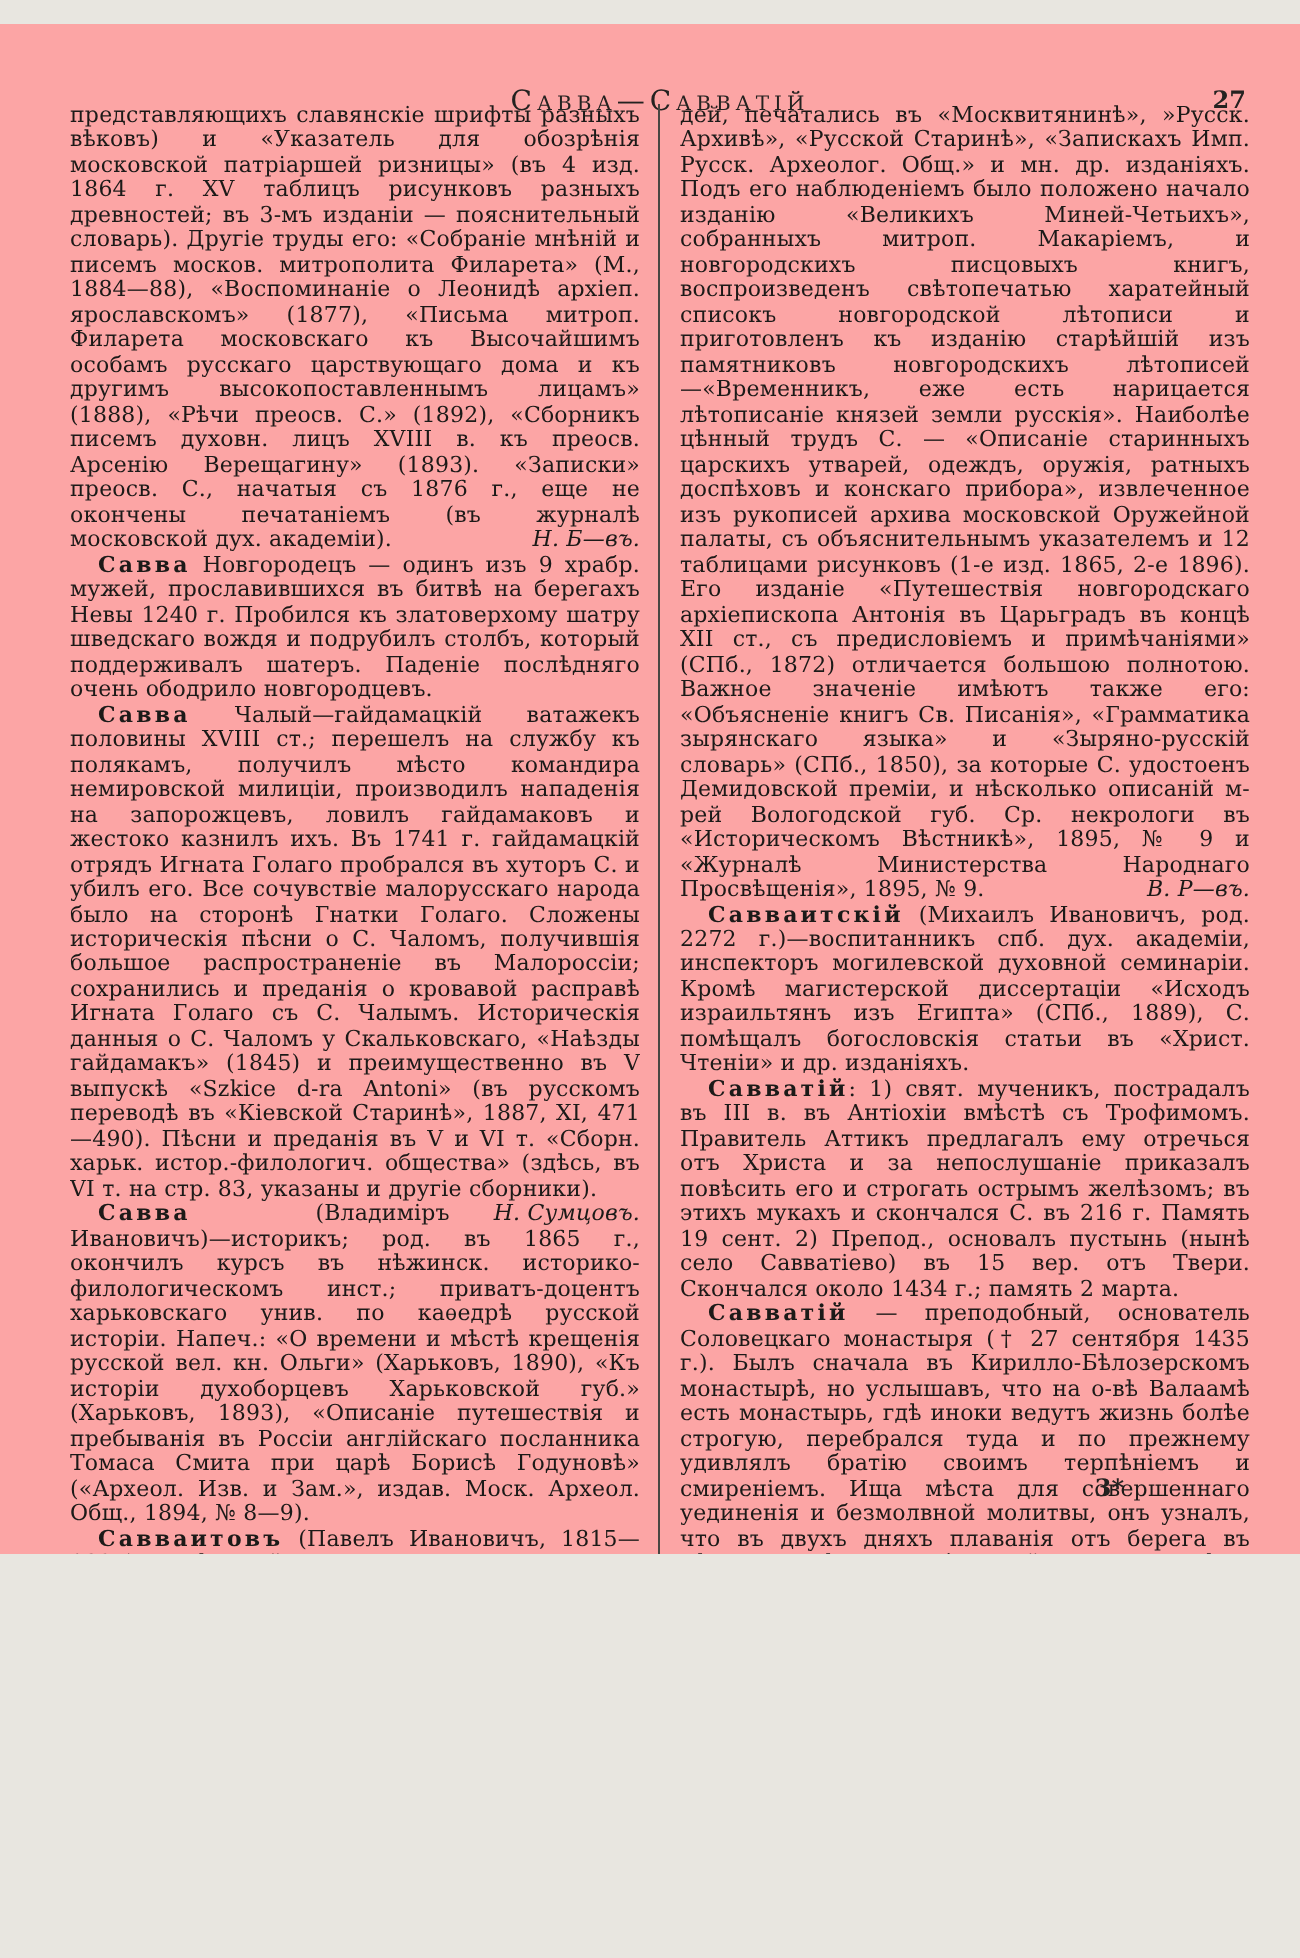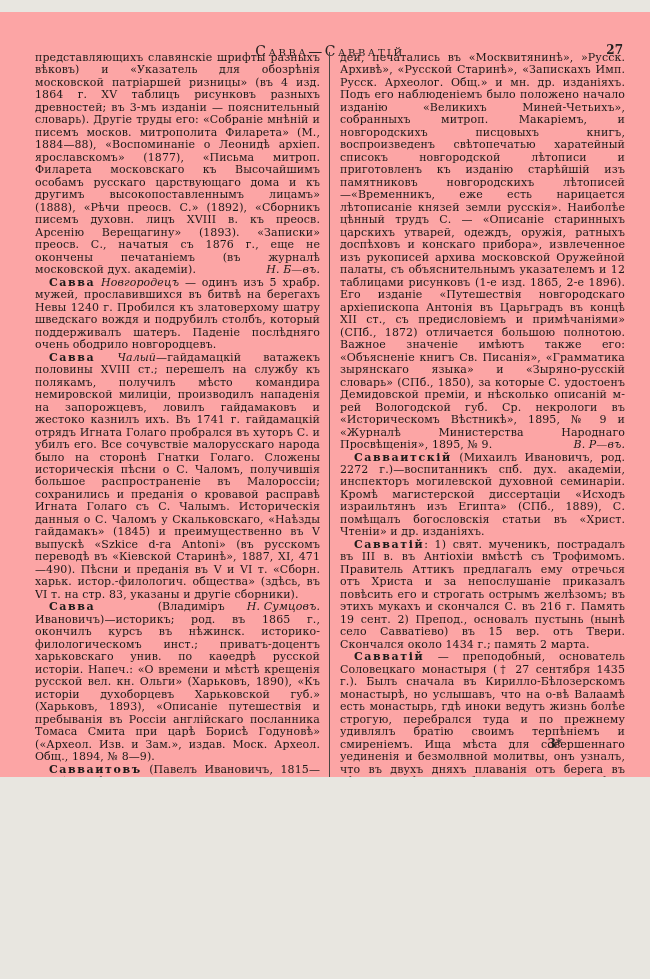--- a/index.html
+++ b/index.html
@@ -70,21 +70,21 @@
   }
   p.para {
     margin: 0;
     padding: 0;
   }
   p.entry { text-indent: 14px; }
   .headword {
     font-weight: bold;
     letter-spacing: 1.6px;
   }
-  .ital { font-style: italic; }
+  .ital { }
   .sig {
     float: right;
     font-style: italic;
     padding-left: 8px;
   }
   .sig-mark {
     position: absolute;
     bottom: 26px;
     right: 88px;
     font-size: 12px;
@@ -99,21 +99,21 @@
 
   <div class="running-head">
     <div class="head-title">Савва—Савватій</div>
     <div class="page-number">27</div>
   </div>
 
   <div class="columns">
 
     <div class="col col-left">
       <p class="para"><span>представляющихъ славянскіе шрифты разныхъ вѣковъ) и «Указатель для обозрѣнія московской патріаршей ризницы» (въ 4 изд. 1864 г. XV таблицъ рисунковъ разныхъ древностей; въ 3-мъ изданіи — пояснительный словарь). Другіе труды его: «Собраніе мнѣній и писемъ москов. митрополита Филарета» (М., 1884—88), «Воспоминаніе о Леонидѣ архіеп. ярославскомъ» (1877), «Письма митроп. Филарета московскаго къ Высочайшимъ особамъ русскаго царствующаго дома и къ другимъ высокопоставленнымъ лицамъ» (1888), «Рѣчи преосв. С.» (1892), «Сборникъ писемъ духовн. лицъ XVIII в. къ преосв. Арсенію Верещагину» (1893). «Записки» преосв. С., начатыя съ 1876 г., еще не окончены печатаніемъ (въ журналѣ московской дух. академіи).</span><span class="sig">Н. Б—въ.</span></p>
-      <p class="para entry"><span class="headword">Савва</span><span class="ital"> Новгородецъ</span><span> — одинъ изъ 5 храбр. мужей, прославившихся въ битвѣ на берегахъ Невы 1240 г. Пробился къ златоверхому шатру шведскаго вождя и подрубилъ столбъ, который поддерживалъ шатеръ. Паденіе послѣдняго очень ободрило новгородцевъ.</span></p>
+      <p class="para entry"><span class="headword">Савва</span><span class="ital"> Новгородецъ</span><span> — одинъ изъ 9 храбр. мужей, прославившихся въ битвѣ на берегахъ Невы 1240 г. Пробился къ златоверхому шатру шведскаго вождя и подрубилъ столбъ, который поддерживалъ шатеръ. Паденіе послѣдняго очень ободрило новгородцевъ.</span></p>
       <p class="para entry"><span class="headword">Савва</span><span class="ital"> Чалый</span><span>—гайдамацкій ватажекъ половины XVIII ст.; перешелъ на службу къ полякамъ, получилъ мѣсто командира немировской милиціи, производилъ нападенія на запорожцевъ, ловилъ гайдамаковъ и жестоко казнилъ ихъ. Въ 1741 г. гайдамацкій отрядъ Игната Голаго пробрался въ хуторъ С. и убилъ его. Все сочувствіе малорусскаго народа было на сторонѣ Гнатки Голаго. Сложены историческія пѣсни о С. Чаломъ, получившія большое распространеніе въ Малороссіи; сохранились и преданія о кровавой расправѣ Игната Голаго съ С. Чалымъ. Историческія данныя о С. Чаломъ у Скальковскаго, «Наѣзды гайдамакъ» (1845) и преимущественно въ V выпускѣ «Szkice d-ra Antoni» (въ русскомъ переводѣ въ «Кіевской Старинѣ», 1887, XI, 471—490). Пѣсни и преданія въ V и VI т. «Сборн. харьк. истор.-филологич. общества» (здѣсь, въ VI т. на стр. 83, указаны и другіе сборники).</span><span class="sig">Н. Сумцовъ.</span></p>
       <p class="para entry"><span class="headword">Савва</span><span> (Владиміръ Ивановичъ)—историкъ; род. въ 1865 г., окончилъ курсъ въ нѣжинск. историко-филологическомъ инст.; приватъ-доцентъ харьковскаго унив. по каѳедрѣ русской исторіи. Напеч.: «О времени и мѣстѣ крещенія русской вел. кн. Ольги» (Харьковъ, 1890), «Къ исторіи духоборцевъ Харьковской губ.» (Харьковъ, 1893), «Описаніе путешествія и пребыванія въ Россіи англійскаго посланника Томаса Смита при царѣ Борисѣ Годуновѣ» («Археол. Изв. и Зам.», издав. Моск. Археол. Общ., 1894, № 8—9).</span></p>
       <p class="para entry"><span class="headword">Савваитовъ</span><span> (Павелъ Ивановичъ, 1815—1895)—извѣстный археологъ и историкъ. Воспитанникъ с.-петербургской духовной академіи. С. сначала преподавалъ въ вологодской семинаріи, гдѣ занимался также собираніемъ вологодскихъ пѣсенъ, изученіемъ нарѣчій зырянскаго языка и описаніемъ замѣчательнѣйшихъ монастырей Вологодской губерніи; потомъ преподавалъ въ разныхъ учебныхъ заведеніяхъ Петербурга. Многочисленныя статьи его, посвященныя преимущественно объясненіямъ старины и русскихъ древностей, и характеристикѣ замѣчательныхъ русскихъ лю-</span></p>
     </div>
 
     <div class="divider"></div>
 
     <div class="col col-right">
       <p class="para"><span>дей, печатались въ «Москвитянинѣ», »Русск. Архивѣ», «Русской Старинѣ», «Запискахъ Имп. Русск. Археолог. Общ.» и мн. др. изданіяхъ. Подъ его наблюденіемъ было положено начало изданію «Великихъ Миней-Четьихъ», собранныхъ митроп. Макаріемъ, и новгородскихъ писцовыхъ книгъ, воспроизведенъ свѣтопечатью харатейный списокъ новгородской лѣтописи и приготовленъ къ изданію старѣйшій изъ памятниковъ новгородскихъ лѣтописей—«Временникъ, еже есть нарицается лѣтописаніе князей земли русскія». Наиболѣе цѣнный трудъ С. — «Описаніе старинныхъ царскихъ утварей, одеждъ, оружія, ратныхъ доспѣховъ и конскаго прибора», извлеченное изъ рукописей архива московской Оружейной палаты, съ объяснительнымъ указателемъ и 12 таблицами рисунковъ (1-е изд. 1865, 2-е 1896). Его изданіе «Путешествія новгородскаго архіепископа Антонія въ Царьградъ въ концѣ XII ст., съ предисловіемъ и примѣчаніями» (СПб., 1872) отличается большою полнотою. Важное значеніе имѣютъ также его: «Объясненіе книгъ Св. Писанія», «Грамматика зырянскаго языка» и «Зыряно-русскій словарь» (СПб., 1850), за которые С. удостоенъ Демидовской преміи, и нѣсколько описаній м-рей Вологодской губ. Ср. некрологи въ «Историческомъ Вѣстникѣ», 1895, № 9 и «Журналѣ Министерства Народнаго Просвѣщенія», 1895, № 9.</span><span class="sig">В. Р—въ.</span></p>
       <p class="para entry"><span class="headword">Савваитскій</span><span> (Михаилъ Ивановичъ, род. 2272 г.)—воспитанникъ спб. дух. академіи, инспекторъ могилевской духовной семинаріи. Кромѣ магистерской диссертаціи «Исходъ израильтянъ изъ Египта» (СПб., 1889), С. помѣщалъ богословскія статьи въ «Христ. Чтеніи» и др. изданіяхъ.</span></p>

